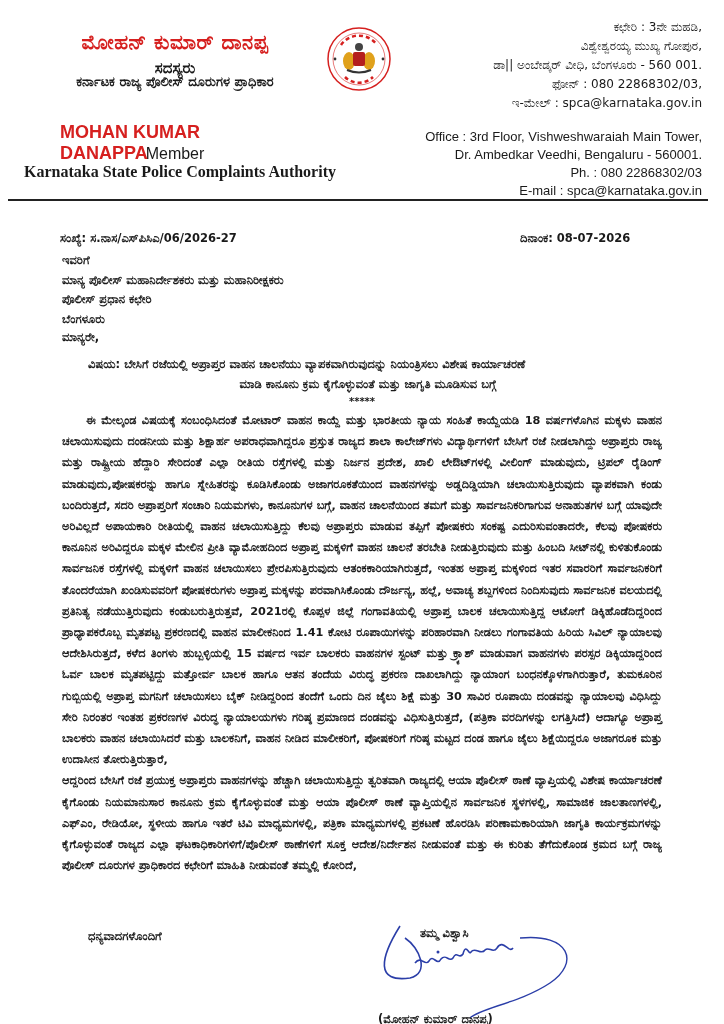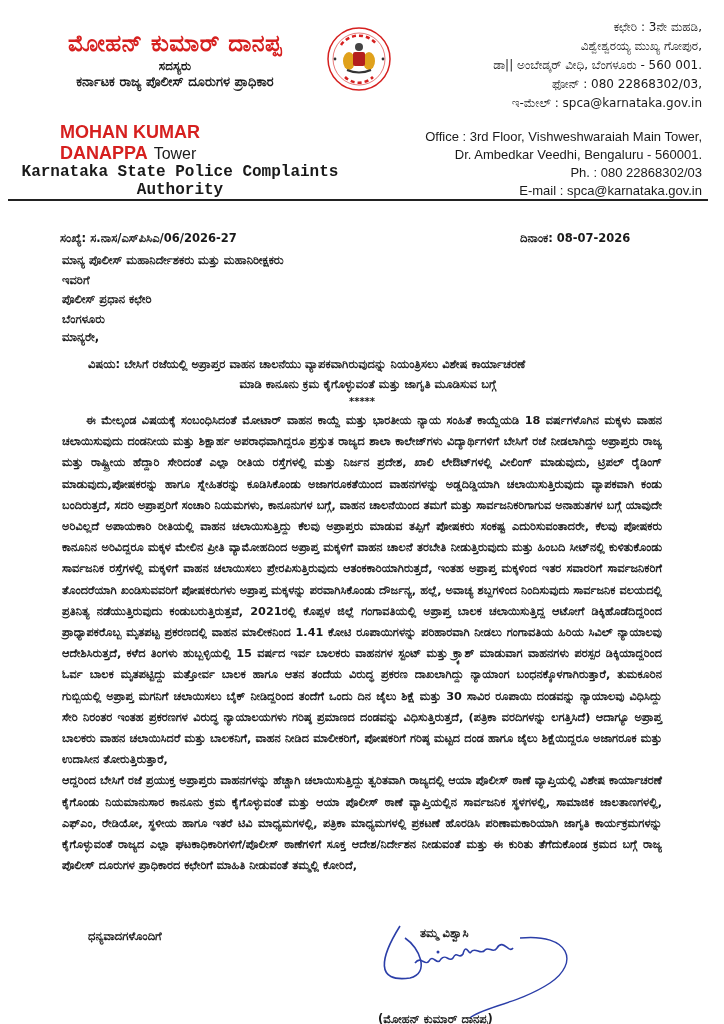--- a/index.html
+++ b/index.html
@@ -1,28 +1,28 @@
 <!DOCTYPE html>
 <html><head>
 <meta charset="utf-8">
 <style>
   html, body { margin: 0; padding: 0; background: #ffffff; }
   body { width: 724px; height: 1024px; position: relative; overflow: hidden;
          font-family: "DejaVu Sans", sans-serif; color: #1a1a1a; }
   .abs { position: absolute; }
   .kn-name { left: 60px; top: 30px; width: 230px; text-align: center; color: #d6201f;
-             font-weight: bold; font-size: 23px; letter-spacing: 0.5px; }
-  .kn-role { left: 60px; top: 59px; width: 230px; text-align: center; font-size: 12px; font-weight: bold; }
+             font-weight: bold; font-size: 20px; letter-spacing: 0.5px; }
+  .kn-role { left: 60px; top: 59px; width: 230px; text-align: center; font-size: 15px; font-weight: bold; }
   .kn-org  { left: 20px; top: 74px; width: 310px; text-align: center; font-size: 13px; font-weight: bold; }
   .en-name { left: 60px; top: 122px; width: 230px; text-align: left; color: #d6201f;
              font-family: "Liberation Sans", sans-serif; font-weight: bold; font-size: 18px; }
   .en-role { left: 60px; top: 145px; width: 230px; text-align: center;
              font-family: "Liberation Sans", sans-serif; font-size: 16px; }
   .en-org  { left: 10px; top: 163px; width: 340px; text-align: center;
-             font-family: Liberation Mono, monospace; font-weight: bold; font-size: 16px; }
+             font-family: Liberation Serif, serif; font-weight: bold; font-size: 16px; }
   .emblem { left: 325px; top: 25px; width: 68px; height: 68px; }
   .addr-kn { right: 22px; top: 18px; width: 300px; text-align: right; font-size: 12px; line-height: 19px; }
   .addr-en { right: 22px; top: 128px; width: 320px; text-align: right;
              font-family: "Liberation Sans", sans-serif; font-size: 13px; line-height: 18px; }
   .rule { left: 8px; top: 199px; width: 700px; height: 2px; background: #222; }
   .ref  { left: 60px; top: 231px; font-size: 11.5px; font-weight: bold; }
   .date { left: 520px; top: 231px; font-size: 11.5px; font-weight: bold; }
   .addressee { left: 62px; top: 251px; font-size: 11.5px; font-weight: bold; line-height: 19.5px; }
   .salute { left: 62px; top: 330px; font-size: 11.5px; font-weight: bold; }
   .subject { left: 88px; top: 354px; width: 560px; font-size: 11.5px; font-weight: bold; line-height: 20px; }
@@ -37,21 +37,21 @@
   .sig-name { left: 378px; top: 966px; font-size: 11.5px; font-weight: bold; margin-top: 46px; }
   .signature { left: 370px; top: 918px; width: 220px; height: 110px; }
 </style>
 </head>
 <body>
 
 <div class="abs kn-name">ಮೋಹನ್ ಕುಮಾರ್ ದಾನಪ್ಪ</div>
 <div class="abs kn-role">ಸದಸ್ಯರು</div>
 <div class="abs kn-org">ಕರ್ನಾಟಕ ರಾಜ್ಯ ಪೊಲೀಸ್ ದೂರುಗಳ ಪ್ರಾಧಿಕಾರ</div>
 <div class="abs en-name">MOHAN KUMAR DANAPPA</div>
-<div class="abs en-role">Tower</div>
+<div class="abs en-role">Member</div>
 <div class="abs en-org">Karnataka State Police Complaints Authority</div>
 
 <div class="abs emblem">
   <svg width="68" height="68" viewBox="0 0 68 68">
     <circle cx="34" cy="34" r="31" fill="none" stroke="#d6201f" stroke-width="1.5"></circle>
     <circle cx="34" cy="34" r="26" fill="none" stroke="#d6201f" stroke-width="0.6"></circle>
     <path d="M16 20 A22 22 0 0 1 52 20" fill="none" stroke="#d6201f" stroke-width="2.5" stroke-dasharray="4 3"></path>
     <path d="M20 52 A20 20 0 0 0 48 52" fill="none" stroke="#d6201f" stroke-width="2.5" stroke-dasharray="4 3"></path>
     <circle cx="10" cy="34" r="1.4" fill="#333"></circle>
     <circle cx="58" cy="34" r="1.4" fill="#333"></circle>
@@ -77,22 +77,22 @@
   <div>Ph. : 080 22868302/03</div>
   <div>E-mail : spca@karnataka.gov.in</div>
 </div>
 
 <div class="abs rule"></div>
 
 <div class="abs ref">ಸಂಖ್ಯೆ: ಸ.ನಾಸ/ಎಸ್‌ಪಿಸಿಎ/06/2026-27</div>
 <div class="abs date">ದಿನಾಂಕ: 08-07-2026</div>
 
 <div class="abs addressee">
+  <div>ಇವರಿಗೆ</div>
   <div>ಮಾನ್ಯ ಪೊಲೀಸ್ ಮಹಾನಿರ್ದೇಶಕರು ಮತ್ತು ಮಹಾನಿರೀಕ್ಷಕರು</div>
-  <div>ಇವರಿಗೆ</div>
   <div>ಪೊಲೀಸ್ ಪ್ರಧಾನ ಕಛೇರಿ</div>
   <div>ಬೆಂಗಳೂರು</div>
 </div>
 
 <div class="abs salute">ಮಾನ್ಯರೇ,</div>
 
 <div class="abs subject">
   <span>ವಿಷಯ: ಬೇಸಿಗೆ ರಜೆಯಲ್ಲಿ ಅಪ್ರಾಪ್ತರ ವಾಹನ ಚಾಲನೆಯು ವ್ಯಾಪಕವಾಗಿರುವುದನ್ನು ನಿಯಂತ್ರಿಸಲು ವಿಶೇಷ ಕಾರ್ಯಾಚರಣೆ</span>
   <span class="l2">ಮಾಡಿ ಕಾನೂನು ಕ್ರಮ ಕೈಗೊಳ್ಳುವಂತೆ ಮತ್ತು ಜಾಗೃತಿ ಮೂಡಿಸುವ ಬಗ್ಗೆ</span>
 </div>

